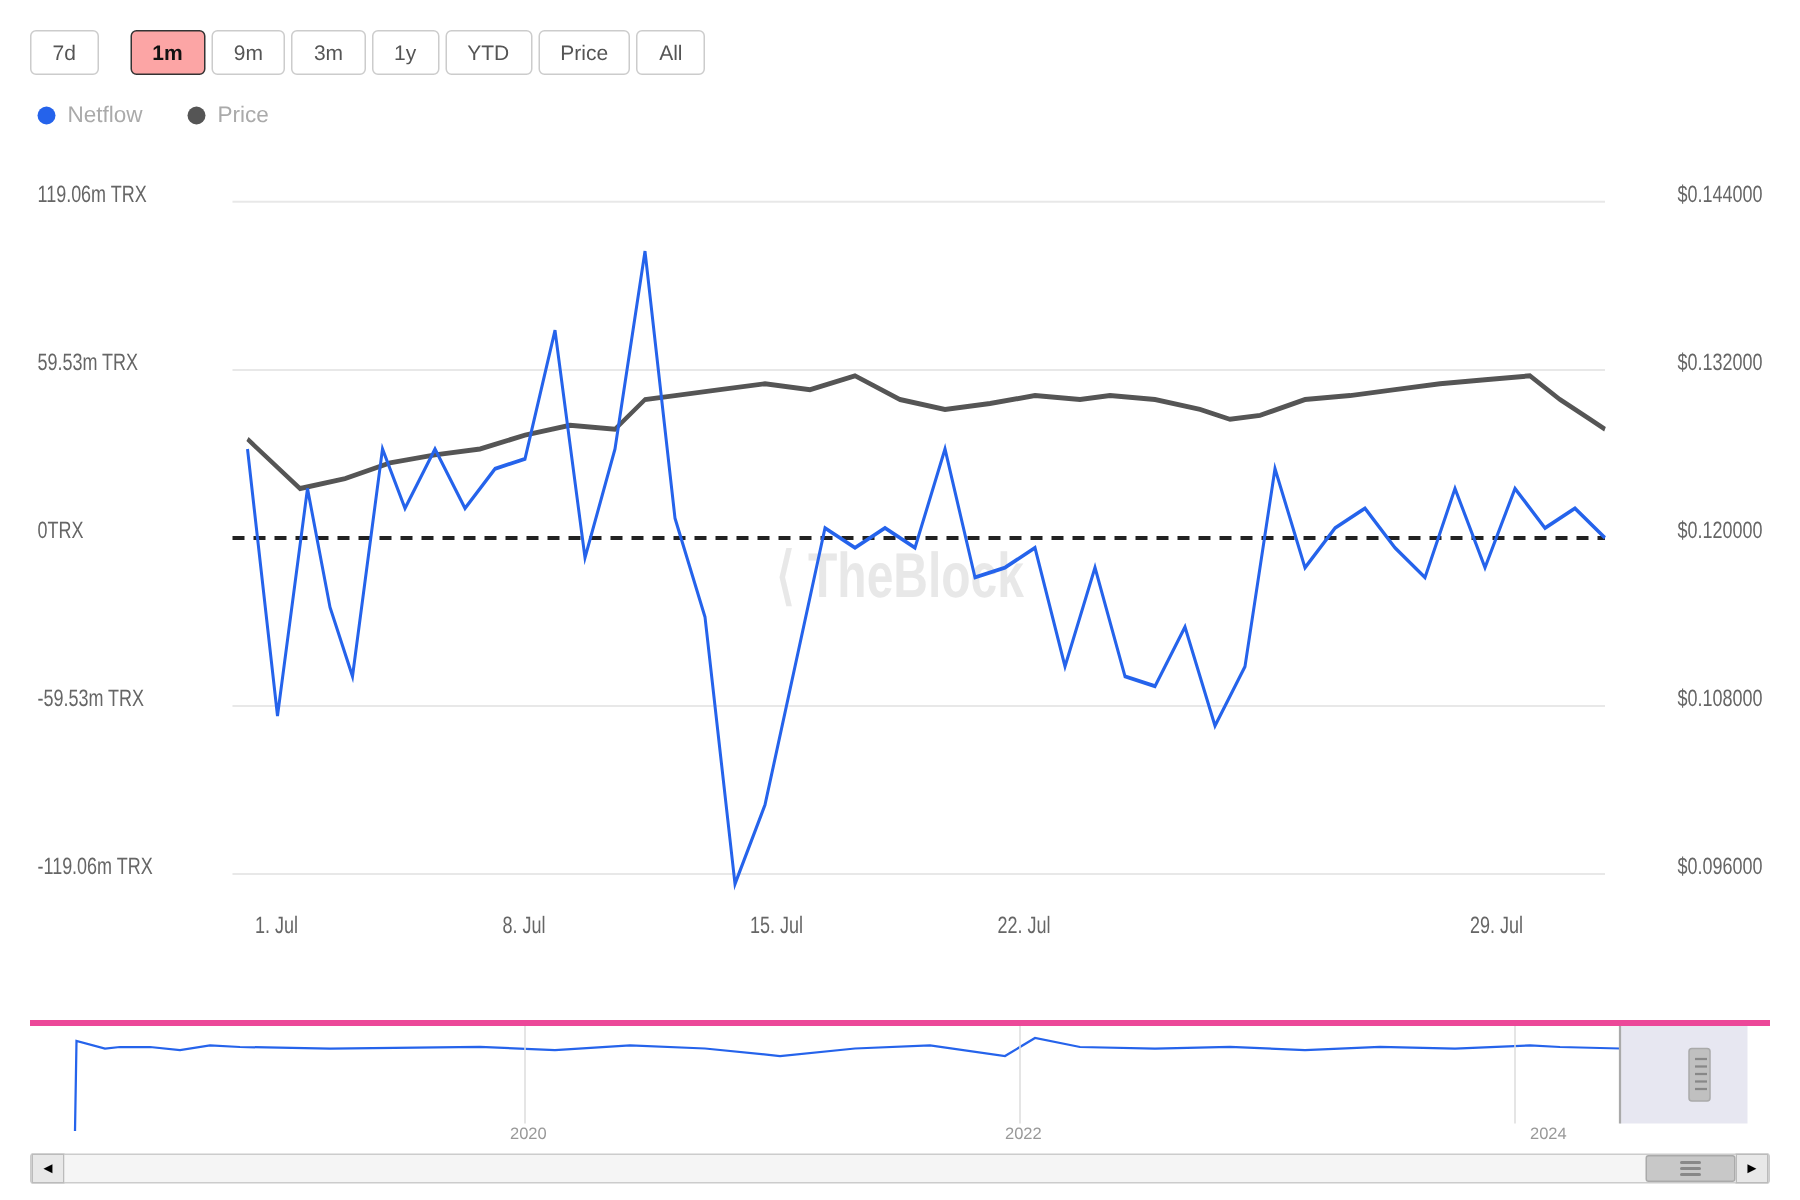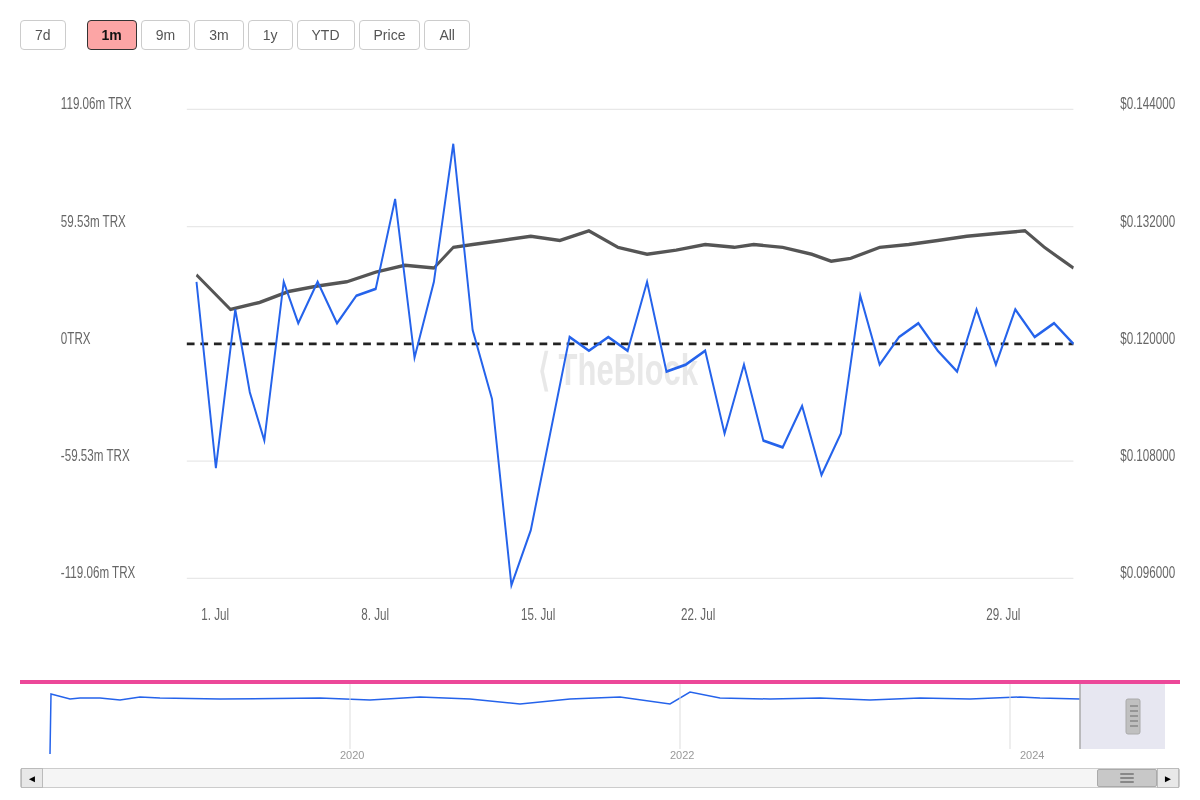--- a/index.html
+++ b/index.html
@@ -86,21 +86,21 @@
     }
 
     .main-chart {
       flex: 1;
       position: relative;
       min-height: 0;
     }
 
     .chart-svg-wrapper {
       position: absolute;
-      top: 0; left: 0; right: 0; bottom: 0; margin-left: 36px;
+      top: 0; left: 0; right: 0; bottom: 0;
     }
 
     
     .mini-chart-container {
       height: 110px;
       position: relative;
       border-top: 4px solid #ec4899;
       flex-shrink: 0;
       margin-top: 5px;
       text-align: center;
@@ -178,20 +178,30 @@
     <button class="time-btn">7d</button>
     <button class="time-btn active">1m</button>
     <button class="time-btn">9m</button>
     <button class="time-btn">3m</button>
     <button class="time-btn">1y</button>
     <button class="time-btn">YTD</button>
     <button class="time-btn">Price</button>
     <button class="time-btn">All</button>
   </div>
 
+  <div class="legend">
+    <div class="legend-item">
+      <div class="legend-dot blue"></div>
+      <span>Netflow</span>
+    </div>
+    <div class="legend-item">
+      <div class="legend-dot dark"></div>
+      <span>Price</span>
+    </div>
+  </div>
 
   <div class="chart-area">
     <div class="main-chart">
       <div class="chart-svg-wrapper">
         <svg width="100%" height="100%" viewBox="0 0 1160 440" preserveAspectRatio="none">
 
           <rect width="1160" height="440" fill="white"></rect>
 
           <text x="5" y="30" font-size="12" fill="#666" text-anchor="start">119.06m TRX</text>
           <text x="5" y="115" font-size="12" fill="#666" text-anchor="start">59.53m TRX</text>

